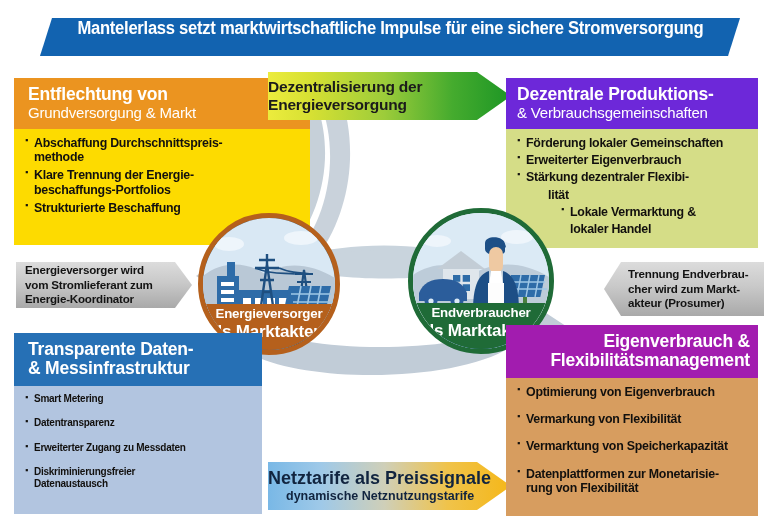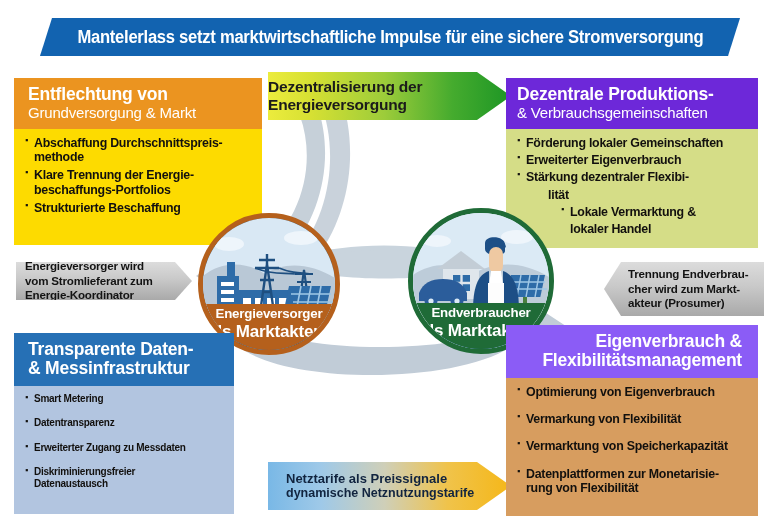--- a/index.html
+++ b/index.html
@@ -9,21 +9,21 @@
     font-family: "Liberation Sans", sans-serif;
     overflow: hidden;
   }
   #stage { position: relative; width: 768px; height: 526px; }
 
   
   .banner {
     position: absolute; left: 40px; top: 18px; width: 700px; height: 38px;
     background: #1263b0;
     clip-path: polygon(12px 0, 700px 0, 688px 38px, 0px 38px);
-    display: flex; align-items: center; justify-content: center;
+    display: flex; justify-content: center;
     box-shadow: 0 3px 5px rgba(0,0,0,.28);
   }
   .banner-text {
     color: #ffffff; font-size: 17.5px; font-weight: 700;
     letter-spacing: -0.3px; white-space: nowrap;
     transform: scaleX(.95);
   }
 
   
   .card { position: absolute; }
@@ -39,43 +39,43 @@
     font-size: 12.4px; font-weight: 700; color: #12100e;
     line-height: 1.16; margin-bottom: 4px;
     padding-left: 9px; position: relative;
     letter-spacing: -0.25px;
   }
   .card-body li::before {
     content: "\25AA"; position: absolute; left: 0; top: -1px; font-size: 9px;
   }
 
   
-  #card-entflechtung { left: 14px; top: 78px; width: 248px; }
+  #card-entflechtung { left: 14px; top: 78px; width: 296px; }
   #card-entflechtung .card-head { background: #eb9420; }
   #card-entflechtung .card-body { background: #fddb00; min-height: 116px; }
 
   
   #card-dezentrale { left: 506px; top: 78px; width: 252px; }
   #card-dezentrale .card-head { background: #6d28d9; padding-left: 11px;}
   #card-dezentrale .card-body { background: #d5dd87; min-height: 104px; }
   #card-dezentrale .card-body li { margin-bottom: 3px; }
   #card-dezentrale .card-body li.indent1 { margin-left: 22px; }
   #card-dezentrale .card-body li.indent2 { margin-left: 44px; }
   #card-dezentrale .card-body li.noBullet { padding-left: 9px; }
   #card-dezentrale .card-body li.noBullet::before { content: ""; }
 
   
-  #card-transparente { left: 14px; top: 333px; width: 220px; border-radius: 18px; }
+  #card-transparente { left: 14px; top: 333px; width: 248px; border-radius: 18px; }
   #card-transparente .card-head { background: #2670b5; }
   #card-transparente .card-body { background: #b2c5e0; min-height: 128px; }
   #card-transparente .card-body li { margin-bottom: 13px; font-size:10px;}
 
   
   #card-eigenverbrauch { left: 506px; top: 325px; width: 252px; }
-  #card-eigenverbrauch .card-head { background: #8b5cf6; text-align: right; padding-right:16px;}
+  #card-eigenverbrauch .card-head { background: #a21caf; text-align: right; padding-right:8px;}
   #card-eigenverbrauch .card-body { background: #d79d5f; min-height: 130px; }
   #card-eigenverbrauch .card-body li { margin-bottom: 13px; }
 
   
   .arrow-band {
     position: absolute;
     clip-path: polygon(0 0, calc(100% - 34px) 0, 100% 50%, calc(100% - 34px) 100%, 0 100%);
     display: flex; flex-direction: column; justify-content: center;
   }
   #arrow-dezentralisierung {
@@ -84,34 +84,34 @@
   }
   #arrow-dezentralisierung .l1,
   #arrow-dezentralisierung .l2 {
     font-size: 15.5px; font-weight: 700; color: #1b1b1b; line-height:1.16;
     letter-spacing:-.2px;
   }
   #arrow-netztarife {
     left: 268px; top: 462px; width: 243px; height: 48px;
     background: linear-gradient(90deg,#79b8e6 0%, #9fc9e8 22%, #cfcfb8 48%, #f0c34a 74%, #f5b718 100%);
   }
-  #arrow-netztarife .l1 { font-size: 13px; font-weight: 700; color:#11243f; padding-left: 18px; line-height:1.2;}
+  #arrow-netztarife .l1 { font-size: 18px; font-weight: 700; color:#11243f; line-height:1.2;}
   #arrow-netztarife .l2 { font-size: 12.5px; font-weight: 700; color:#11243f; padding-left: 18px; line-height:1.2;}
 
   
   .callout {
     position: absolute; display: flex; flex-direction: column; justify-content: center;
     background: linear-gradient(180deg,#dcdcdc 0%,#c9c9c9 45%,#a9a9a9 100%);
   }
   .callout span {
     font-size: 11.6px; font-weight: 700; color: #131313; line-height: 1.24;
     letter-spacing:-.2px;
   }
   #callout-left {
-    left: 16px; top: 262px; width: 176px; height: 38px;
+    left: 16px; top: 262px; width: 176px; height: 46px;
     clip-path: polygon(0 0, calc(100% - 17px) 0, 100% 50%, calc(100% - 17px) 100%, 0 100%);
     padding-left: 9px;
   }
   #callout-right {
     left: 604px; top: 262px; width: 160px; height: 54px;
     clip-path: polygon(17px 0, 100% 0, 100% 100%, 17px 100%, 0 50%);
     padding-left: 24px;
   }
 
   

